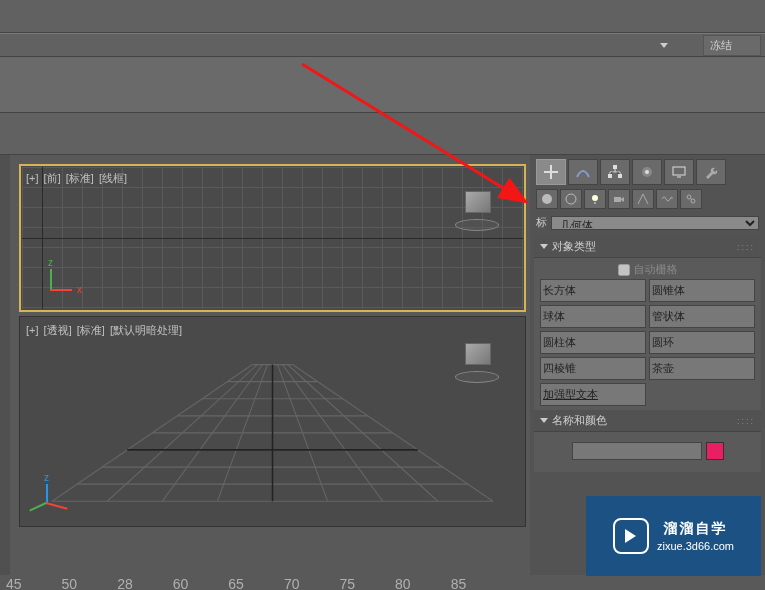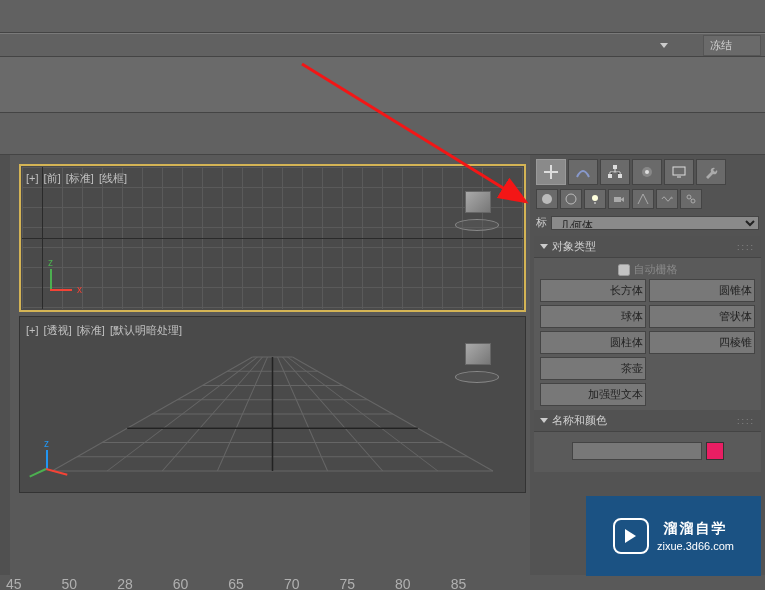--- a/index.html
+++ b/index.html
@@ -12,21 +12,21 @@
 
 .third-bar { height: 56px; background: #6a6a6a; border-bottom: 1px solid #444; }
 .fourth-bar { height: 42px; background: #616161; border-bottom: 1px solid #444; }
 
 .main-area { display: flex; height: 420px; background: #595959; }
 .left-edge { width: 10px; background: #505050; }
 .viewports { flex: 1; padding: 9px 4px 4px 9px; display: flex; flex-direction: column; gap: 4px; }
 .viewport { background: #4a4a4a; border: 1px solid #333; position: relative; }
 .viewport.active { border: 1px solid #d4b455; box-shadow: inset 0 0 0 1px #d4b455; }
 .viewport-top { height: 148px; }
-.viewport-bottom { height: 177px; }
+.viewport-bottom { height: 211px; }
 
 .viewport-label { position: absolute; top: 6px; left: 6px; color: #c0c0c0; z-index: 10; font-size: 11px; }
 .viewport-label span { margin-right: 2px; }
 
 .grid-2d { position: absolute; inset: 2px; background-color: #4a4a4a;
   background-image:
     linear-gradient(to right, #5a5a5a 1px, transparent 1px),
     linear-gradient(to bottom, #5a5a5a 1px, transparent 1px);
   background-size: 20px 20px;
 }
@@ -69,22 +69,22 @@
 .rollout-header::before { content: ''; width: 0; height: 0; border-left: 4px solid transparent; border-right: 4px solid transparent; border-top: 5px solid #ccc; }
 .rollout-title { font-weight: normal; color: #d0d0d0; }
 .rollout-drag { margin-left: auto; color: #888; letter-spacing: 2px; font-size: 9px; }
 .rollout-body { padding: 4px 6px; }
 
 .autogrid-row { display: flex; justify-content: center; align-items: center; gap: 4px; margin-bottom: 2px; }
 .autogrid-row input { width: 12px; height: 12px; }
 .autogrid-label { color: #888; }
 
 .obj-grid { display: grid; grid-template-columns: 1fr 1fr; gap: 3px; }
-.obj-btn { background: #787878; border: 1px solid #444; padding: 3px 2px; text-align: right; cursor: pointer; color: #222; font-size: 11px; }
-.obj-btn.single { grid-column: 1; }
+.obj-btn { background: #787878; border: 1px solid #444; padding: 3px 2px; text-align: left; cursor: pointer; color: #222; font-size: 11px; }
+.obj-btn.single { grid-column: 1; text-decoration: underline; }
 
 .color-row { display: flex; align-items: center; gap: 4px; padding: 6px 4px 8px; justify-content: center; }
 .name-input { width: 130px; background: #787878; border: 1px solid #444; padding: 2px 4px; height: 18px; }
 .color-swatch { width: 18px; height: 18px; background: #e91e63; border: 1px solid #333; cursor: pointer; }
 
 .watermark { position: absolute; right: 4px; bottom: 14px; width: 175px; height: 80px; background: #1b5283; display: flex; align-items: center; justify-content: center; gap: 8px; z-index: 100; }
 .watermark-logo { width: 36px; height: 36px; border: 2px solid #fff; border-radius: 8px; display: flex; align-items: center; justify-content: center; }
 .watermark-play { width: 0; height: 0; border-top: 7px solid transparent; border-bottom: 7px solid transparent; border-left: 11px solid #fff; }
 .watermark-text { display: flex; flex-direction: column; align-items: center; color: #fff; }
 .watermark-title { font-size: 14px; font-weight: bold; letter-spacing: 2px; }
@@ -279,20 +279,21 @@
         <div class="autogrid-row">
           <input type="checkbox" disabled="" style="">
           <span class="autogrid-label">自动栅格</span>
         </div>
         <div class="obj-grid">
           <div class="obj-btn">长方体</div>
           <div class="obj-btn">圆锥体</div>
           <div class="obj-btn">球体</div>
           <div class="obj-btn">管状体</div>
           <div class="obj-btn">圆柱体</div>
+          <div class="obj-btn">圆环</div>
           <div class="obj-btn">四棱锥</div>
           <div class="obj-btn">茶壶</div>
           <div class="obj-btn single">加强型文本</div>
         </div>
       </div>
     </div>
 
     <div class="rollout">
       <div class="rollout-header">
         <span class="rollout-title">名称和颜色</span>

